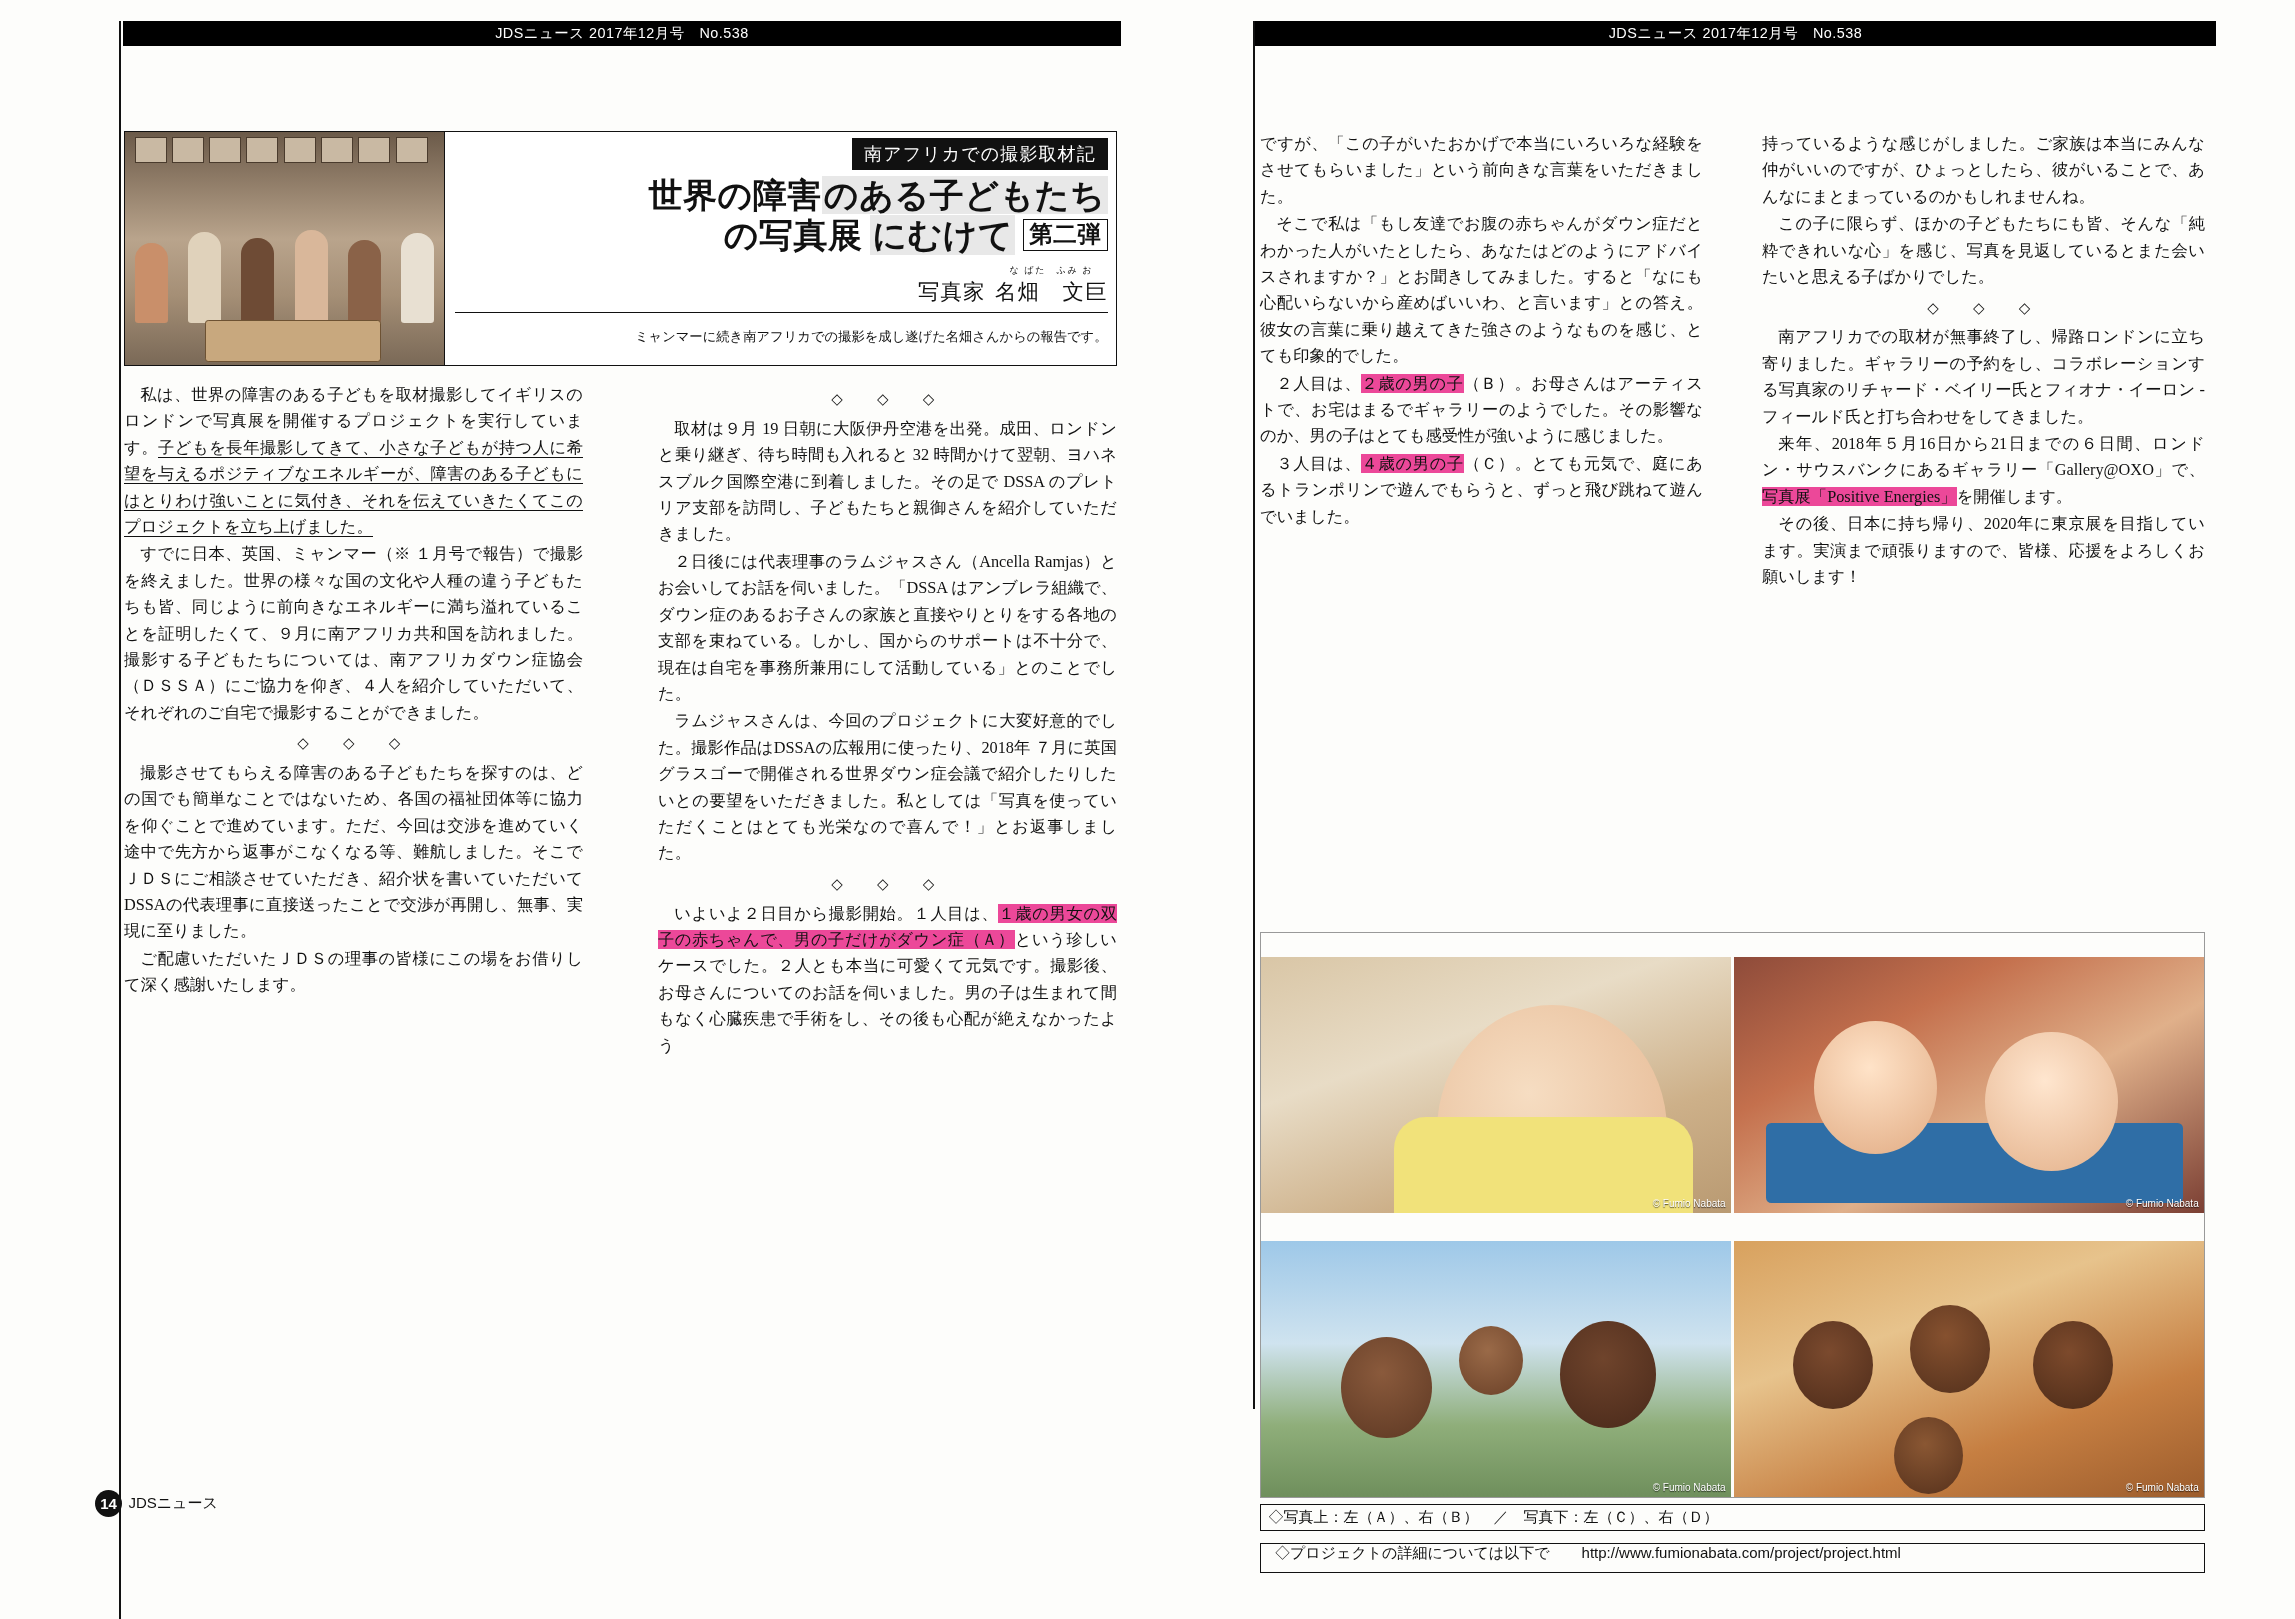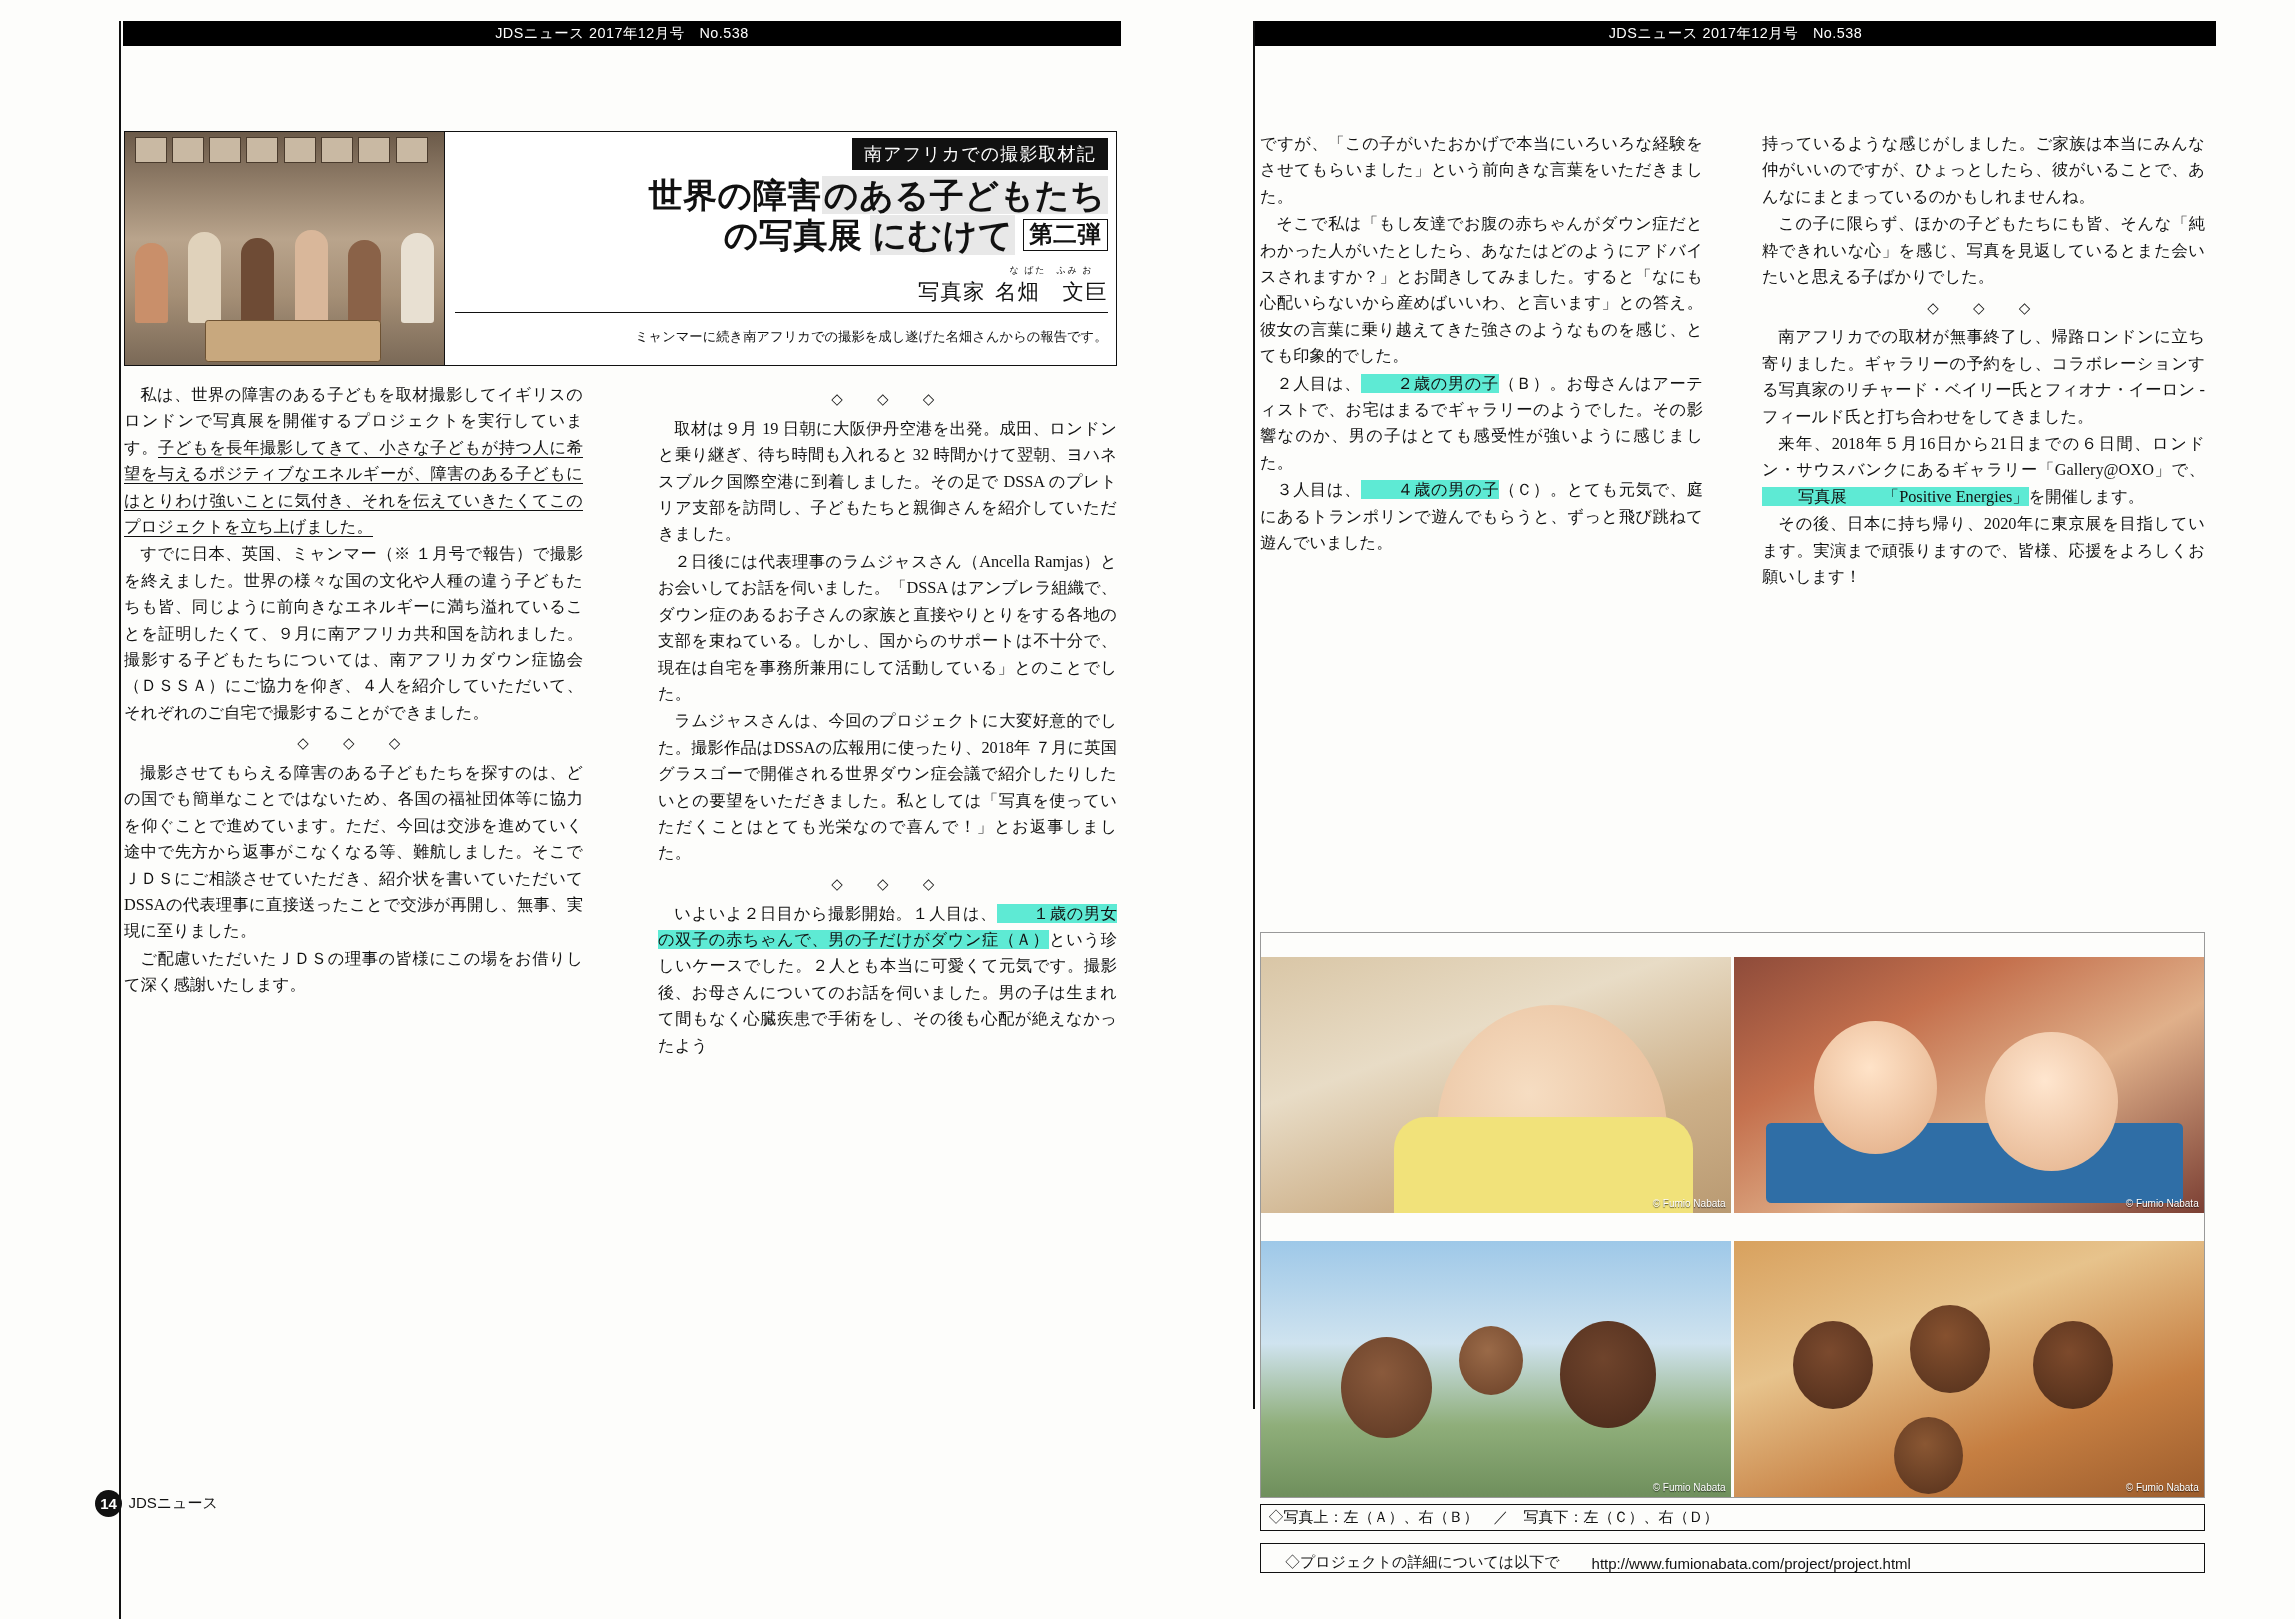--- a/index.html
+++ b/index.html
@@ -115,21 +115,21 @@
     position:absolute;
     font-size:16.3px;
     line-height:1.62;
     text-align:justify;
     font-family:"Liberation Serif", serif;
     color:#111;
   }
   .col p { margin:0 0 0 0; text-indent:1em; }
   .col p + p { margin-top:1.1px; }
   .hl-u { border-bottom:1.1px solid #111; }
-  .hl-g { background:#5eead4;padding-left:36px; }
+  .hl-g { background:#ec4899; }
   .dia { text-align:center; letter-spacing:9.6px; margin:5.3px 0 4.3px 0; text-indent:0; font-size:15px;}
 
   #c1 { left:124px;  top:382px;  width:459px; }
   #c2 { left:658px; top:382px;  width:459px; }
   #c3 { left:1260px; top:131px;  width:443px; }
   #c4 { left:1762px; top:131px;  width:443px; }
 
   
   .photogrid {
     position:absolute; left:1260px; top:932px; width:945px; height:566px;
@@ -159,21 +159,21 @@
   .ph4 .g3 { width:80px; height:88px; left:299px; top:80px; background:radial-gradient(circle at 45% 35%,#7d4a2c,#4c2b18); }
   .ph4 .g4 { width:69px; height:77px; left:160px; top:176px; background:radial-gradient(circle at 45% 35%,#8a5733,#56311c); }
 
   .caption {
     position:absolute; left:1260px; top:1504px; width:945px; height:27px;
     border:1.1px solid #111; display:flex; align-items:center; padding-left:7.5px;
     font-size:15px; font-family:"Liberation Sans", sans-serif;
   }
   .urlbox {
     position:absolute; left:1260px; top:1543px; width:945px; height:30px;
-    border:1.1px solid #111; display:flex; align-items:flex-end; padding-left:24px;
+    border:1.1px solid #111; display:flex; align-items:flex-start; padding-left:14px;
     font-size:15px; font-family:"Liberation Sans", sans-serif; gap:32px;
   }
 
   
   .pagenum {
     position:absolute; left:95px; top:1490px;
     display:flex; align-items:center; gap:6.4px;
     font-family:"Liberation Sans", sans-serif; font-size:15px;
   }
   .pagenum .circ {

